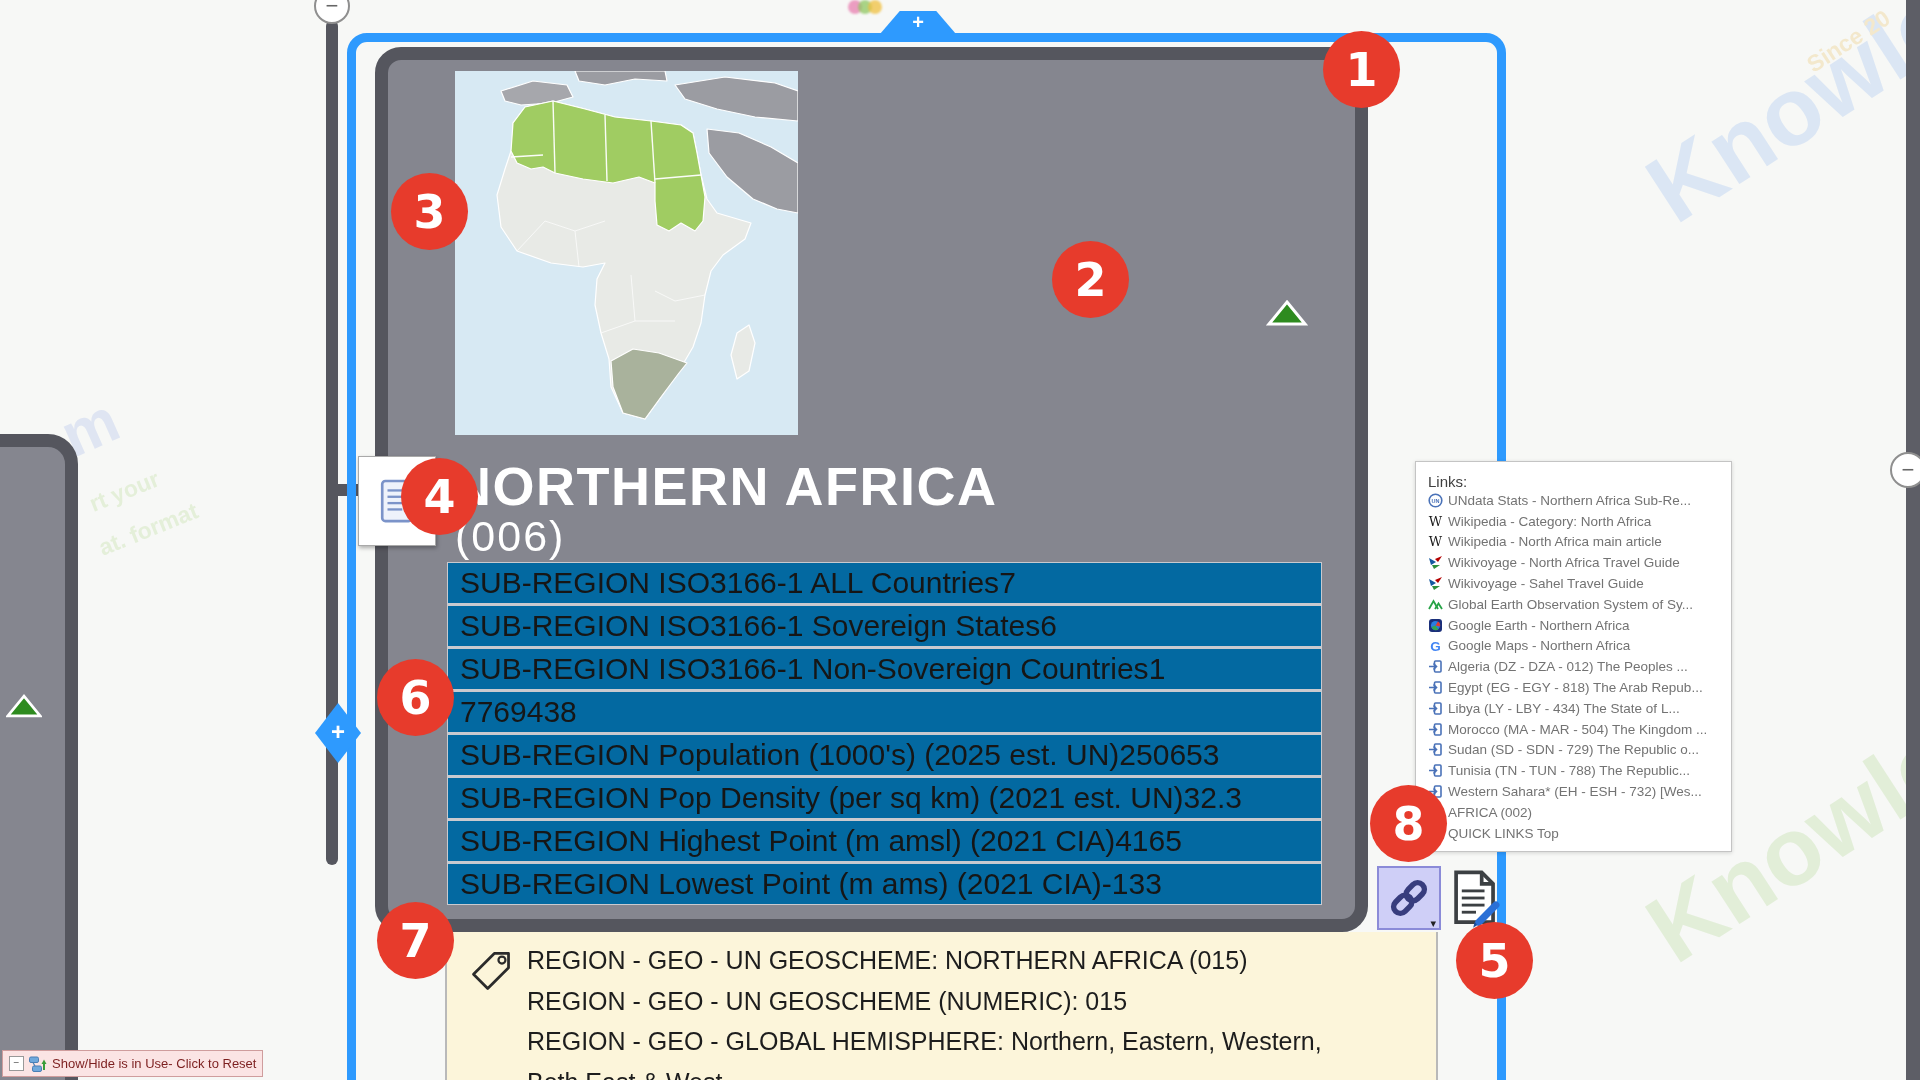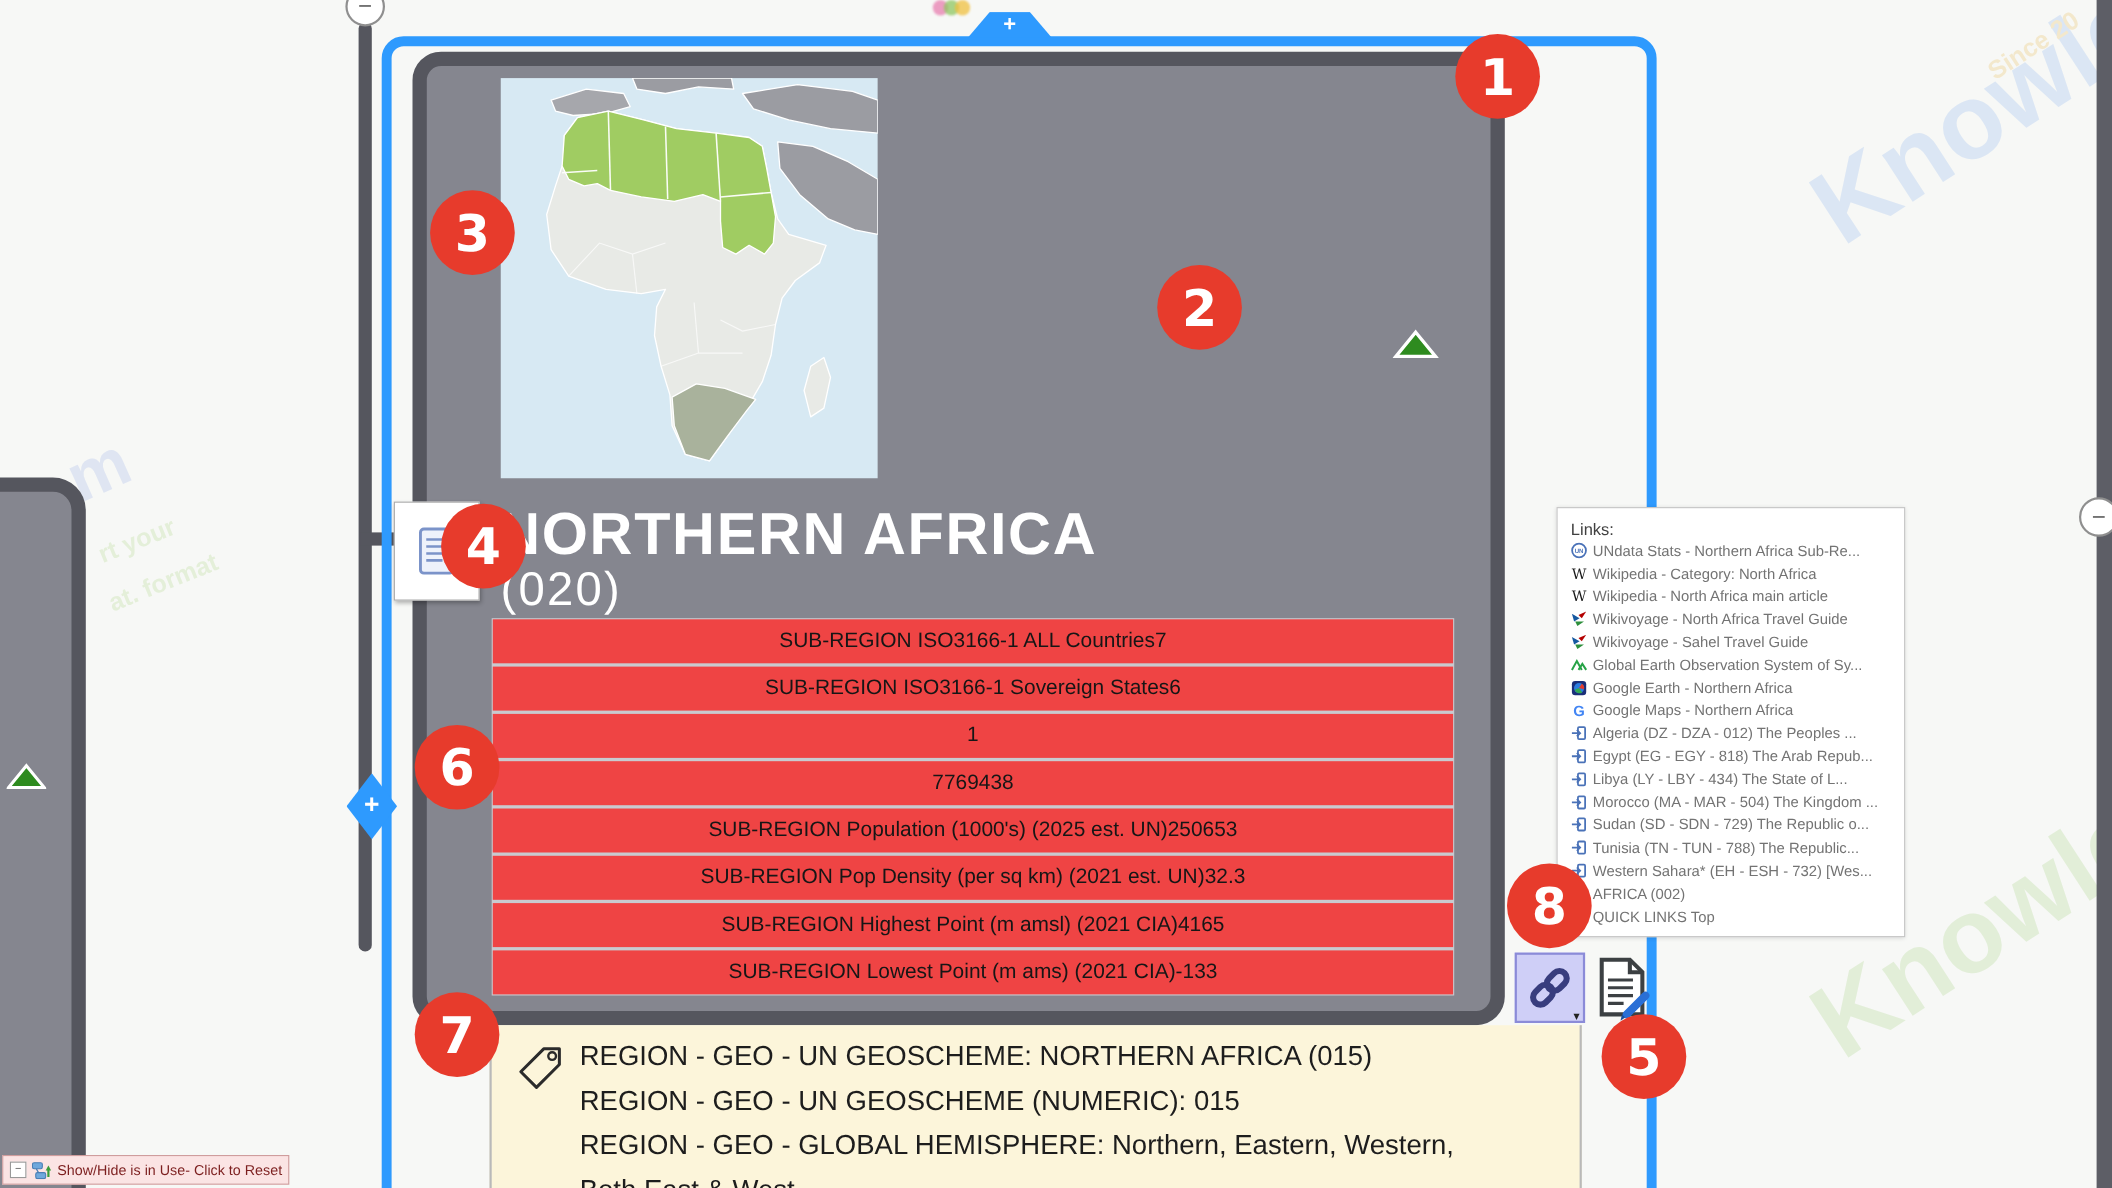--- a/index.html
+++ b/index.html
@@ -27,22 +27,22 @@
   
   .card{left:375px;top:47px;width:993px;height:885px;border:13px solid #55565e;border-radius:26px;
      background:#85868f;box-sizing:border-box;}
   .left-card{left:-60px;top:434px;width:138px;height:780px;border:13px solid #55565e;
      border-radius:30px;background:#85868f;box-sizing:border-box;}
   .map{left:455px;top:71px;width:343px;height:364px;}
   .topic-title{left:452px;top:455px;font-size:54px;font-weight:bold;color:#fff;letter-spacing:1.5px;}
   .topic-subtitle{left:455px;top:512px;font-size:43px;color:#fff;letter-spacing:2px;}
   
   .stats{left:447px;top:562px;width:875px;background:#c9cacf;padding:1px;box-sizing:border-box;}
-  .srow{height:40px;background:#ef4444;margin-bottom:3px;display:flex;justify-content:center;
-     align-items:center;padding:0 12px;font-size:19px;color:#161616;white-space:nowrap;}
+  .srow{height:40px;background:#0369a1;margin-bottom:3px;display:flex;justify-content:flex-start;
+     align-items:center;padding:0 12px;font-size:30px;color:#161616;white-space:nowrap;}
   .srow:last-child{margin-bottom:0;}
   
   .notes{left:445px;top:932px;width:993px;height:160px;background:#fcf5da;
      border-left:2px solid #b9b9b9;border-right:2px solid #b9b9b9;box-sizing:border-box;}
   .notes-text{left:527px;top:940px;width:900px;}
   .nline{font-size:25px;line-height:40.5px;color:#1d1d1d;white-space:nowrap;}
   .tag-icon{left:468px;top:948px;}
   
   .links{left:1415px;top:461px;width:317px;height:391px;background:#fff;border:1px solid #c4c4c4;
      box-shadow:0 1px 4px rgba(0,0,0,.15);padding:11px 0 0 12px;box-sizing:border-box;overflow:hidden;}
@@ -123,32 +123,33 @@
     <g stroke="#fff" stroke-width="1" fill="none" opacity="0.7">
       <path d="M62 180 L90 150 L120 160 L150 150"></path>
         <path d="M146 262 L180 250 L220 250"></path>
       <path d="M250 224 L220 230 L200 220"></path>
         <path d="M120 160 L124 196"></path>
         <path d="M180 250 L176 204"></path>
     </g>
   </svg>
 
   <div class="abs topic-title">NORTHERN AFRICA</div>
-  <div class="abs topic-subtitle">(020)</div>
+  <div class="abs topic-subtitle">(006)</div>
 
   <div class="abs stats">
     <div class="srow">
         <span>SUB-REGION ISO3166-1 ALL Countries</span>
         <span>7</span>
       </div>
     <div class="srow">
         <span>SUB-REGION ISO3166-1 Sovereign States</span>
         <span>6</span>
       </div>
     <div class="srow">
+        <span>SUB-REGION ISO3166-1 Non-Sovereign Countries</span>
         <span>1</span>
       </div>
     <div class="srow">
         <span>7769438</span>
       </div>
     <div class="srow">
         <span>SUB-REGION Population (1000's) (2025 est. UN)</span>
         <span>250653</span>
       </div>
     <div class="srow">

